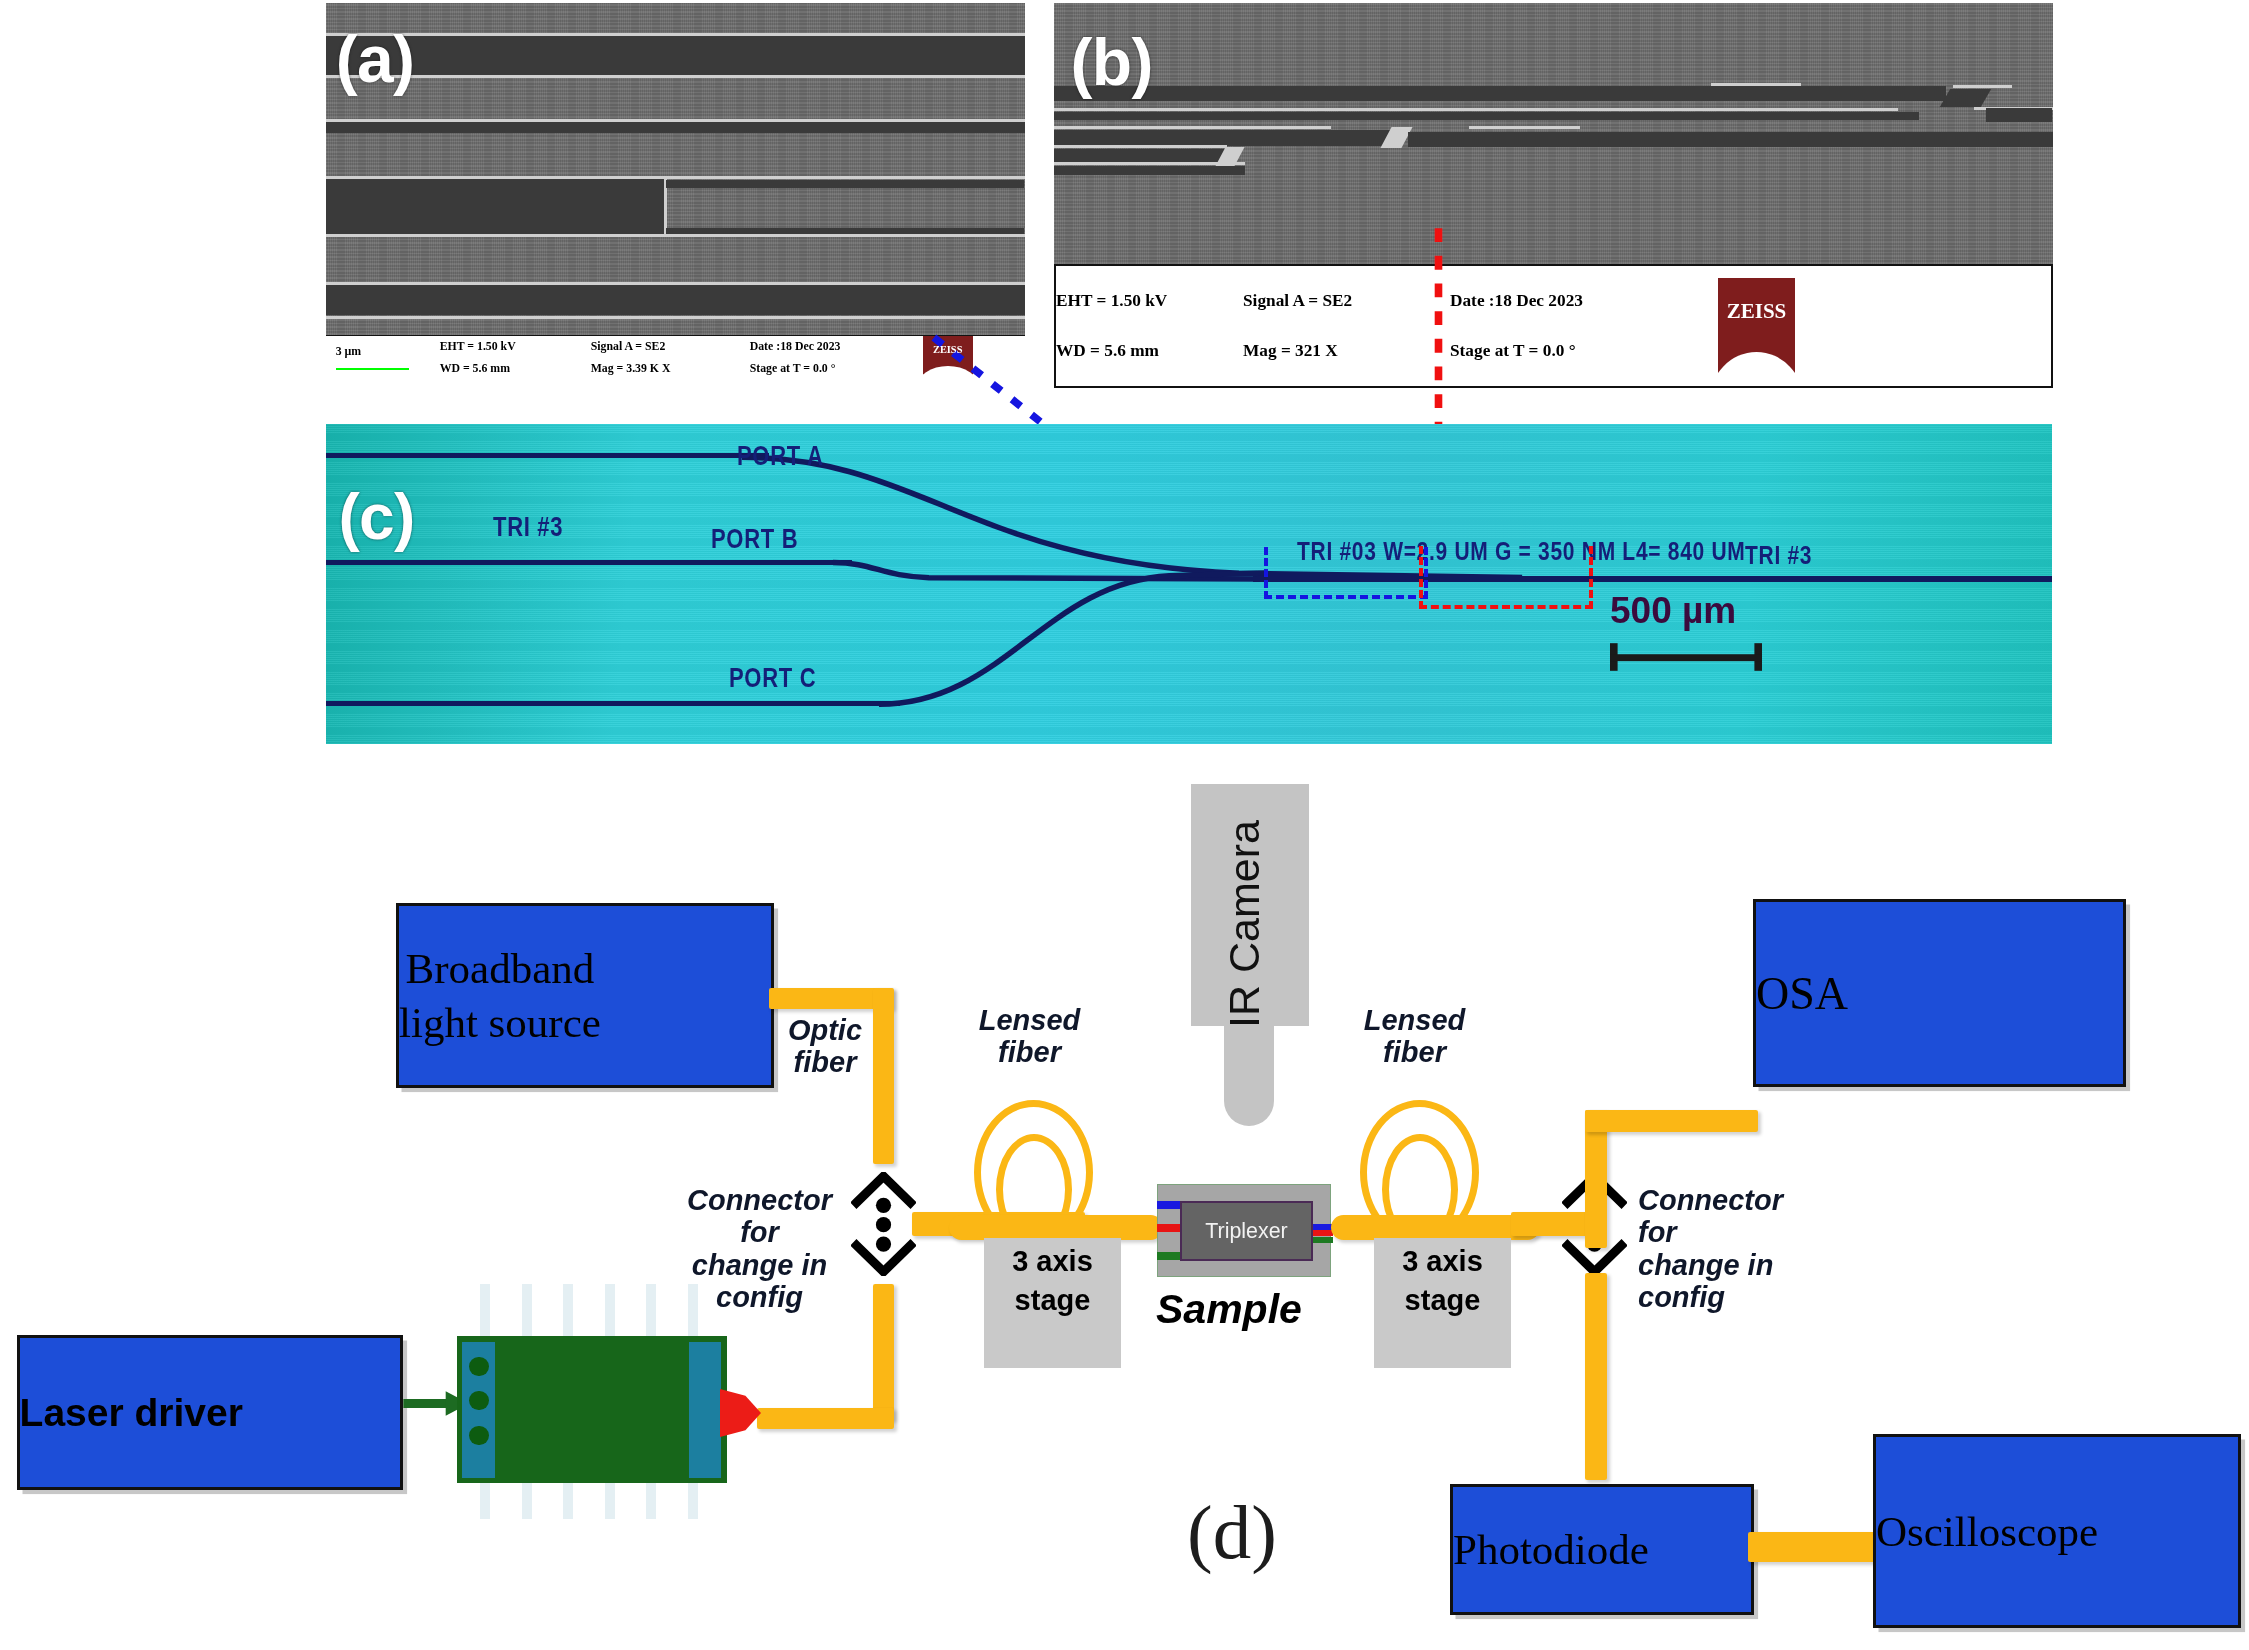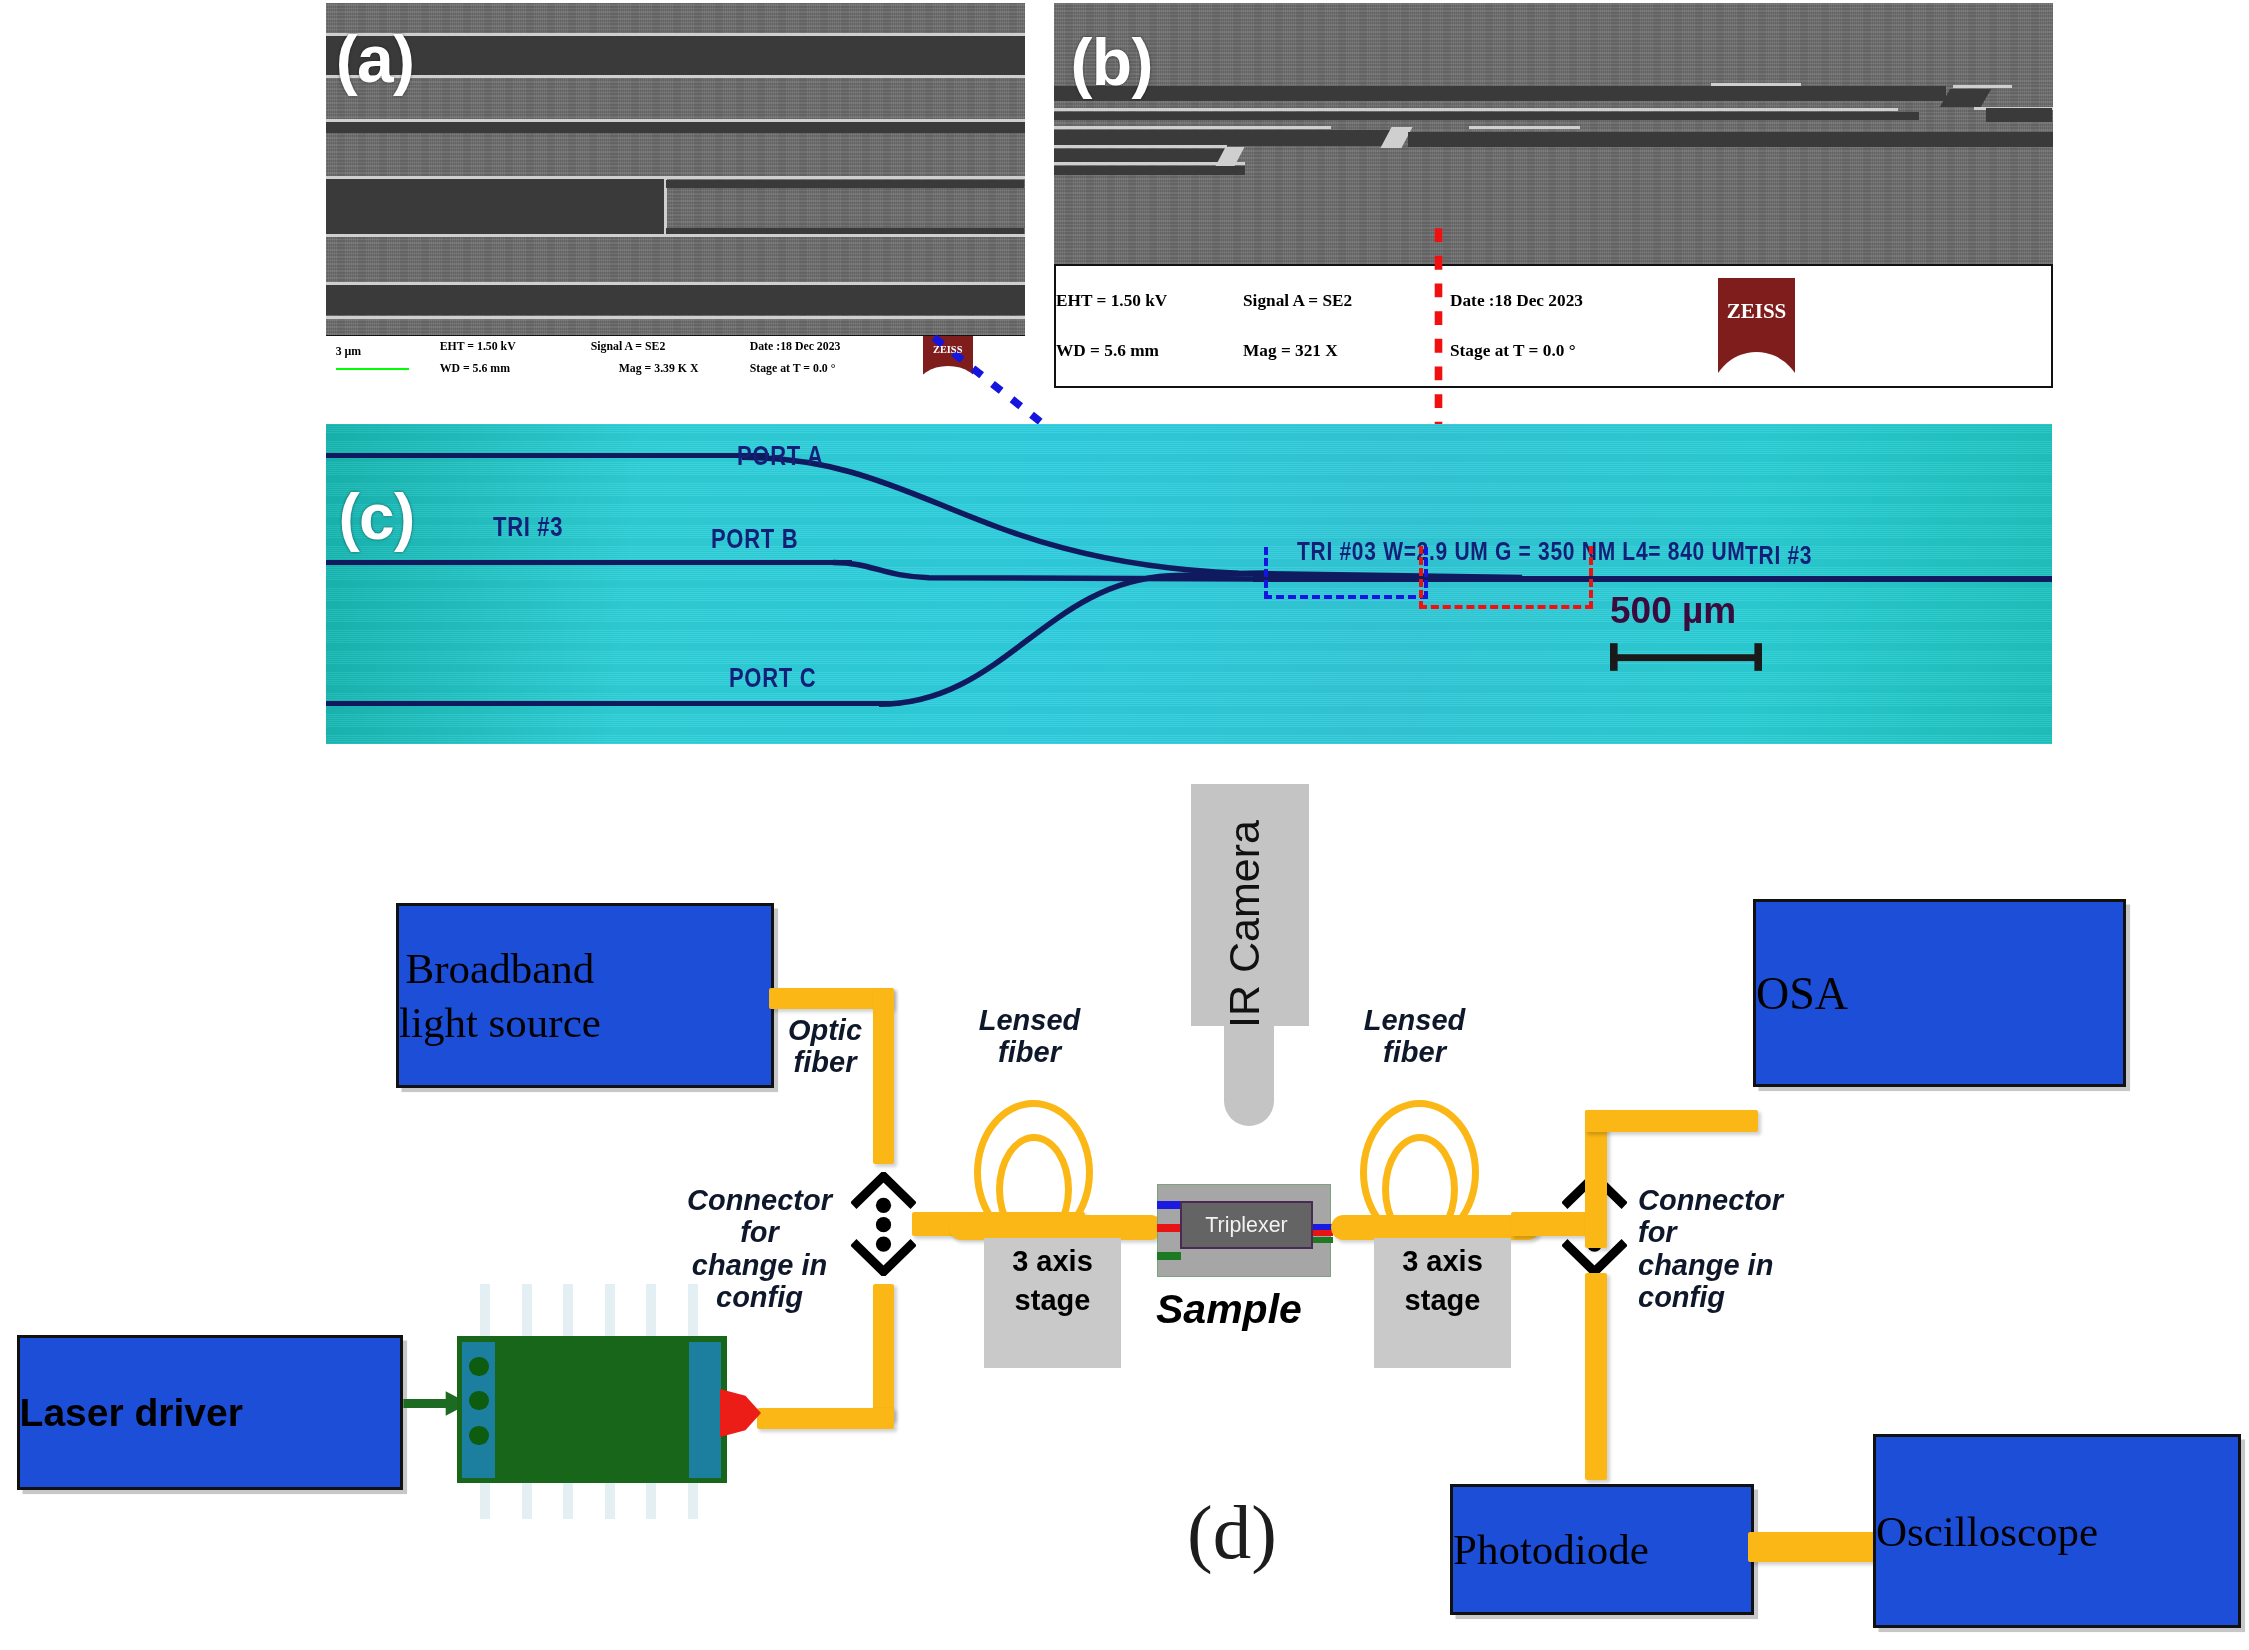--- a/index.html
+++ b/index.html
@@ -139,21 +139,21 @@
   <div class="scalebar-wrap" style="width:104px;padding-left:9.7px;">
     <div style="font-size:11.8px;font-weight:bold;">3 µm</div>
     <div class="scalebar-line" style="width:73px;margin-top:9px;"></div>
   </div>
   <div class="cell" style="width:151px;font-size:11.8px;">
     <div class="r">EHT =  1.50 kV</div>
     <div class="r" style="margin-top:7px;">WD = 5.6 mm</div>
   </div>
   <div class="cell" style="width:159px;font-size:11.8px;">
     <div class="r">Signal A = SE2</div>
-    <div class="r" style="margin-top:7px;margin-left:28px;">Mag =   3.39 K X</div>
+    <div class="r" style="margin-top:7px;">Mag =   3.39 K X</div>
   </div>
   <div class="cell" style="width:173px;font-size:11.8px;">
     <div class="r">Date :18 Dec 2023</div>
     <div class="r" style="margin-top:7px;">Stage at T =   0.0 °</div>
   </div>
   <div class="zeiss" style="width:50px;font-size:10.4px;padding-top:8.3px;">
     <div class="arc"></div>
     <span>ZEISS</span>
   </div>
 </div>
@@ -328,21 +328,21 @@
 <div class="cam" style="left:1224px;top:1022px;width:50px;height:104px;border-radius:0 0 25px 25px;"></div>
 <div class="cam-lbl" style="left:1220px;top:820px;font-size:43px;">IR Camera</div>
 
 <div class="samp-outer" style="left:1157px;top:1184px;width:174px;height:93px;"></div>
 <div class="chan" style="left:1157px;top:1201px;width:23.5px;height:7.6px;background:#1a1ae0;"></div>
 <div class="chan" style="left:1157px;top:1224px;width:23.5px;height:7.6px;background:#e81414;"></div>
 <div class="chan" style="left:1157px;top:1252px;width:23.5px;height:7.6px;background:#1d7a22;"></div>
 <div class="chan" style="left:1312px;top:1224px;width:21px;height:6.2px;background:#1a1ae0;"></div>
 <div class="chan" style="left:1312px;top:1230px;width:21px;height:6.2px;background:#e81414;"></div>
 <div class="chan" style="left:1312px;top:1237px;width:21px;height:6.2px;background:#1d7a22;"></div>
-<div class="samp-inner" style="left:1180px;top:1201px;width:133px;height:48px;font-size:21.4px;">Triplexer</div>
+<div class="samp-inner" style="left:1180px;top:1201px;width:133px;height:60px;font-size:21.4px;">Triplexer</div>
 <div class="sample-lbl" style="left:1156px;top:1286px;font-size:41px;">Sample</div>
 
 <div class="loop" style="left:1360px;top:1100px;width:105px;height:131px;"></div>
 <div class="loop" style="left:1382px;top:1134px;width:62px;height:97px;"></div>
 <div class="ital" style="left:1342px;top:1004px;width:145px;font-size:29px;">
   <div>Lensed</div>
   <div>fiber</div>
 </div>
 <div class="fiber" style="left:1331px;top:1215px;width:209px;height:25px;border-radius:12.4px;"></div>
 

